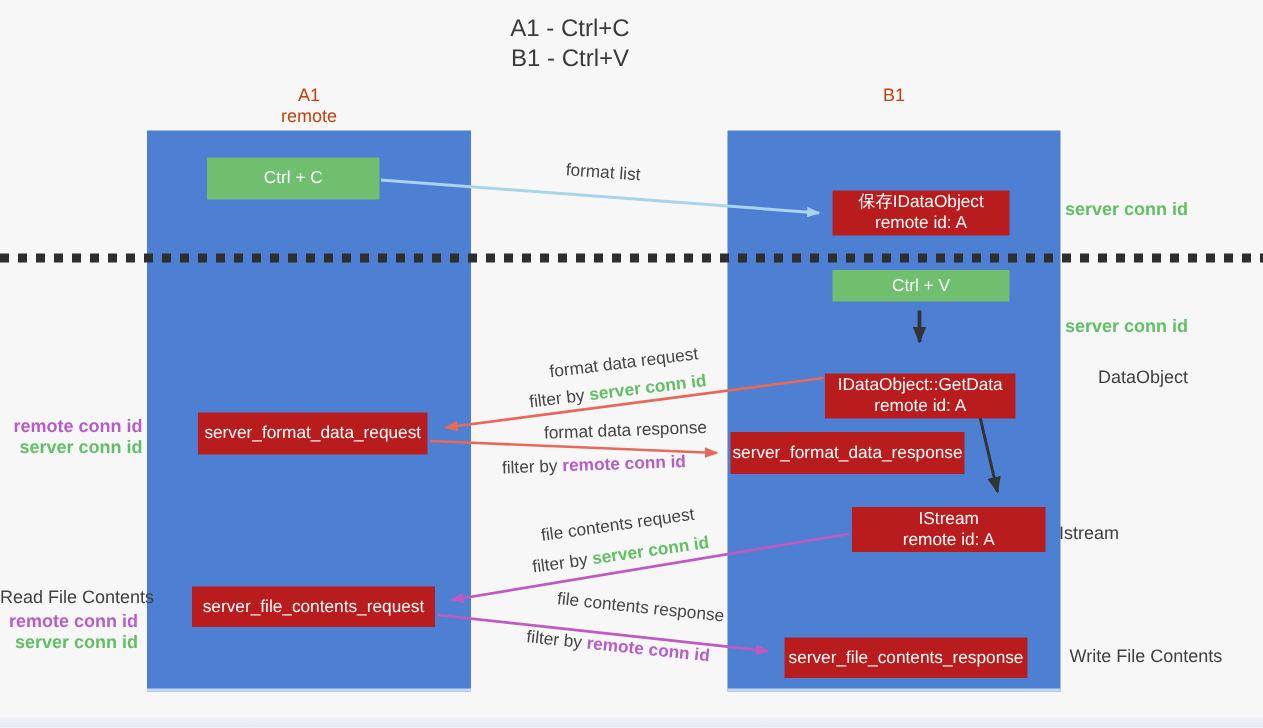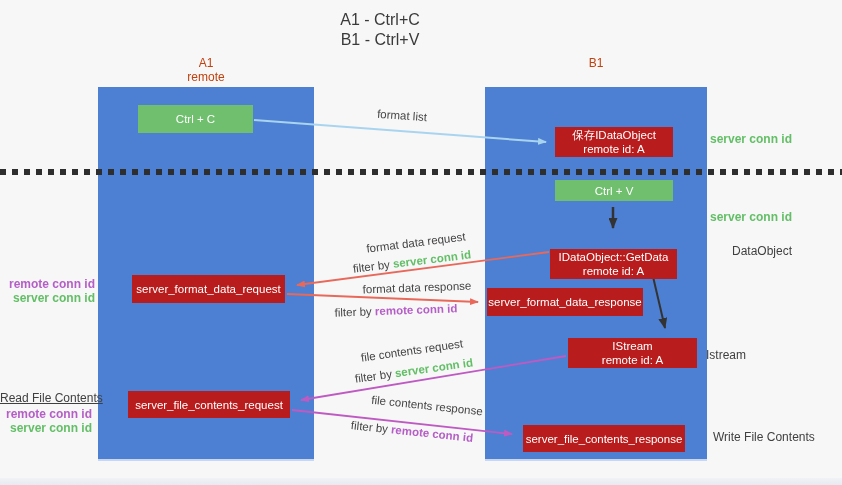--- a/index.html
+++ b/index.html
@@ -174,18 +174,18 @@
 
   <div class="lbl tone-green" style="left:710px;top:133px;font-size:12px;">server conn id</div>
   <div class="lbl tone-green" style="left:710px;top:211px;font-size:12px;">server conn id</div>
   <div class="lbl right-note" style="left:712px;top:245px;margin-left:20px;">DataObject</div>
   <div class="lbl right-note" style="left:706px;top:349px;">Istream</div>
   <div class="lbl right-note" style="left:713px;top:431px;">Write File Contents</div>
 
   <div class="lbl left-block tone-purple" style="left:0;width:95px;top:278px;font-size:12px;">remote conn id</div>
   <div class="lbl left-block tone-green" style="left:0;width:95px;top:292px;font-size:12px;">server conn id</div>
 
-  <div class="lbl left-block right-note" style="left:0;width:68px;top:392px;text-decoration:underline;">Read File Contents</div>
+  <div class="lbl left-block right-note" style="left:0;width:68px;top:392px;">Read File Contents</div>
   <div class="lbl left-block tone-purple" style="left:0;width:92px;top:408px;font-size:12px;">remote conn id</div>
   <div class="lbl left-block tone-green" style="left:0;width:92px;top:422px;font-size:12px;">server conn id</div>
 
   <div class="bottom-strip"></div>
 </div>
 
 </body></html>

